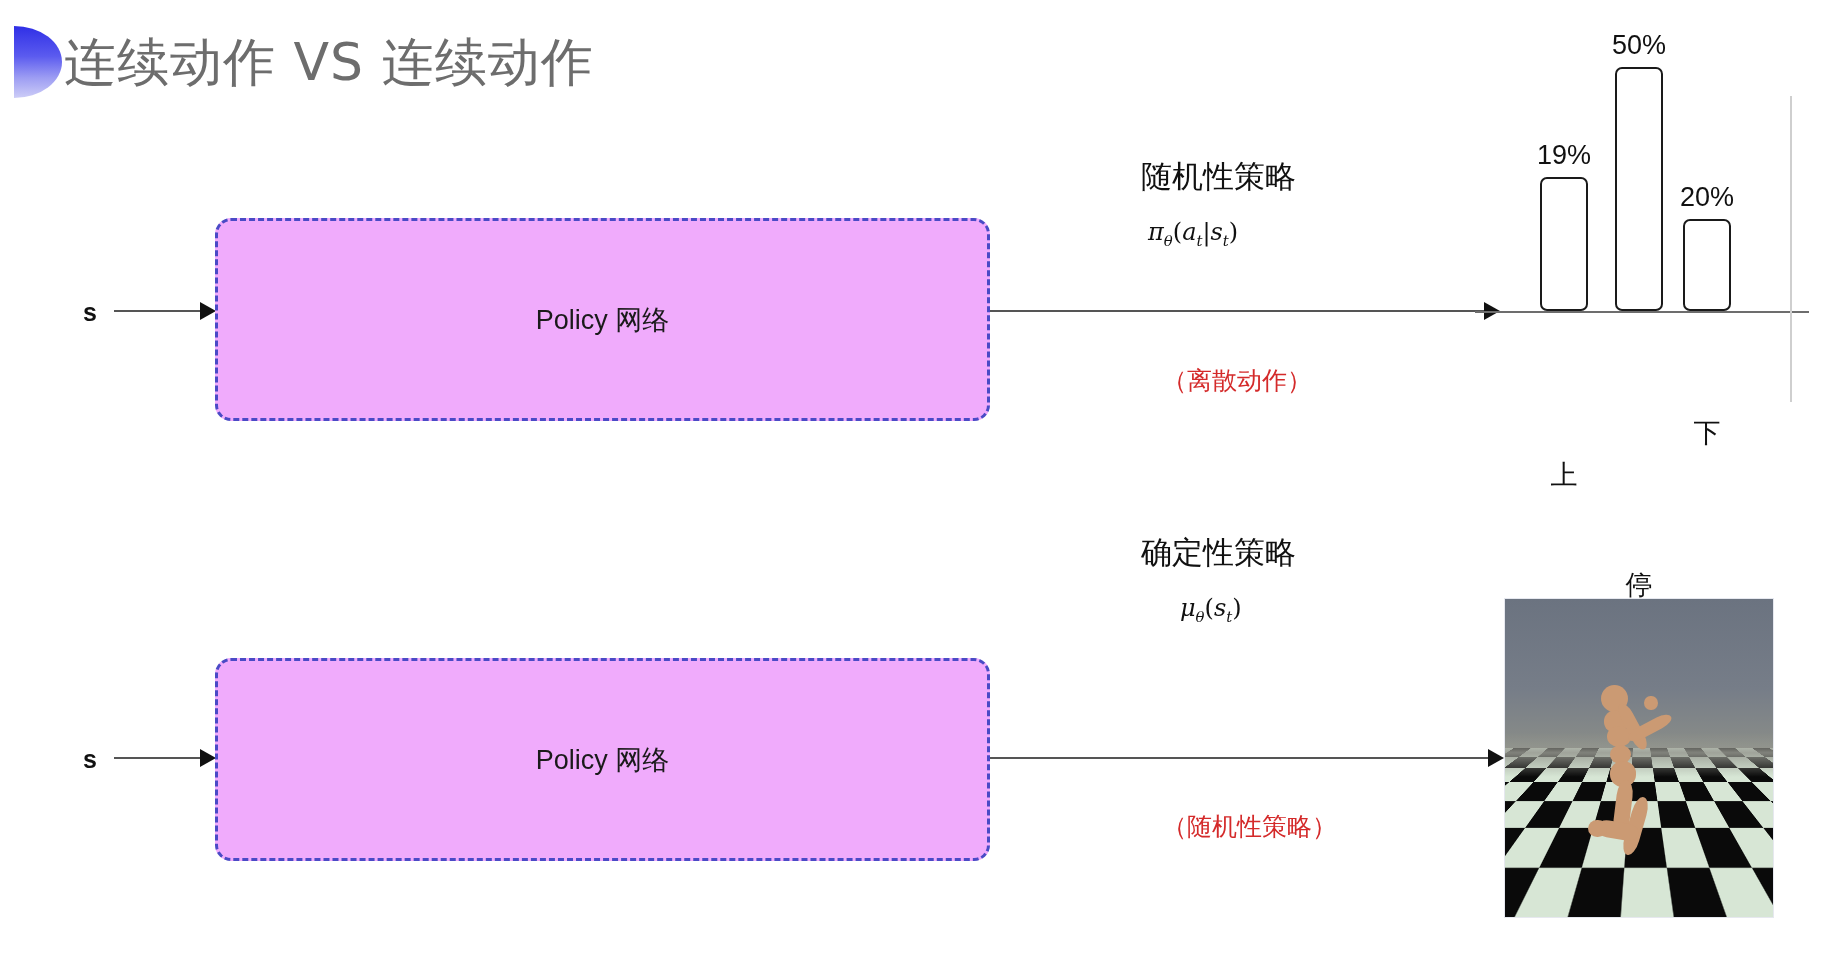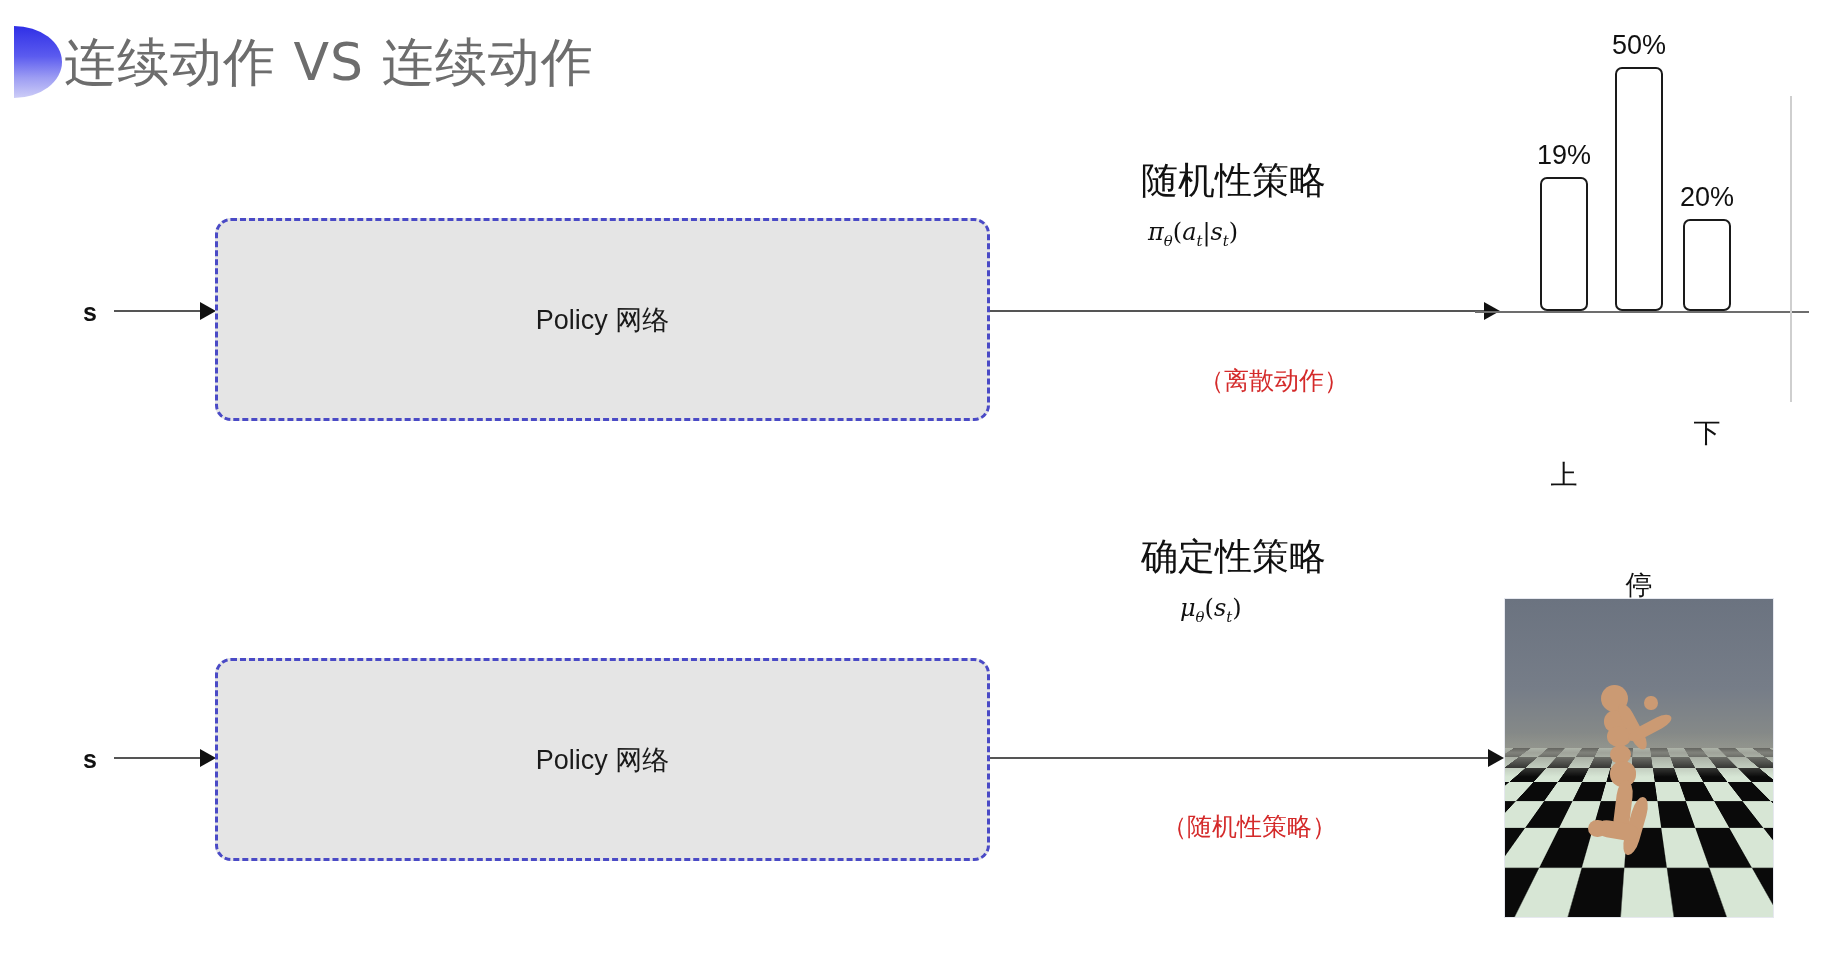--- a/index.html
+++ b/index.html
@@ -37,21 +37,21 @@
     color: #6d6d6d;
     white-space: nowrap;
     font-family: "DejaVu Sans", "Liberation Sans", sans-serif;
   }
 
   
   .policy-box {
     position: absolute;
     border: 3px dashed #4a4ac6;
     border-radius: 16px;
-    background: #e5e5e5;
+    background: #f0abfc;
     box-sizing: border-box;
   }
   .policy-box-label {
     position: absolute;
     left: 0;
     right: 0;
     top: 50%;
     transform: translateY(-50%);
     text-align: center;
     font-size: 27px;
@@ -82,21 +82,21 @@
     width: 0;
     height: 0;
     border-left: 16px solid #111111;
     border-top: 9px solid transparent;
     border-bottom: 9px solid transparent;
   }
 
   
   .policy-kind {
     position: absolute;
-    font-size: 37px;
+    font-size: 31px;
     color: #111111;
     white-space: nowrap;
     font-family: "DejaVu Sans", "Liberation Sans", sans-serif;
   }
   .policy-formula {
     position: absolute;
     font-size: 24px;
     white-space: nowrap;
     font-family: "DejaVu Serif", "Liberation Serif", serif;
     font-style: italic;
@@ -245,21 +245,21 @@
 </div>
 
 <div class="arrow" style="left:990px; top:310px; width:508px;"></div>
 
 <div class="policy-kind" style="left:1141px; top:156px;">随机性策略</div>
 
 <div class="policy-formula" style="left:1148px; top:218px;">
   <span>π</span><span class="sub">θ</span><span class="upright">(</span><span>a</span><span class="sub">t</span><span class="upright">|</span><span>s</span><span class="sub">t</span><span class="upright">)</span>
 </div>
 
-<div class="action-note" style="left:1162px; top:364px;margin-left:37px;">（离散动作）</div>
+<div class="action-note" style="left:1162px; top:364px;">（离散动作）</div>
 
 <div id="bar-chart">
   <div id="bar-axis"></div>
 
   <div class="bar-col" style="left:70px;">
     <div class="bar-value" style="bottom:140px;">19%</div>
     <div class="bar-rect" style="height:134px;"></div>
     <div class="bar-cat" style="top:134px;">上</div>
   </div>
 

